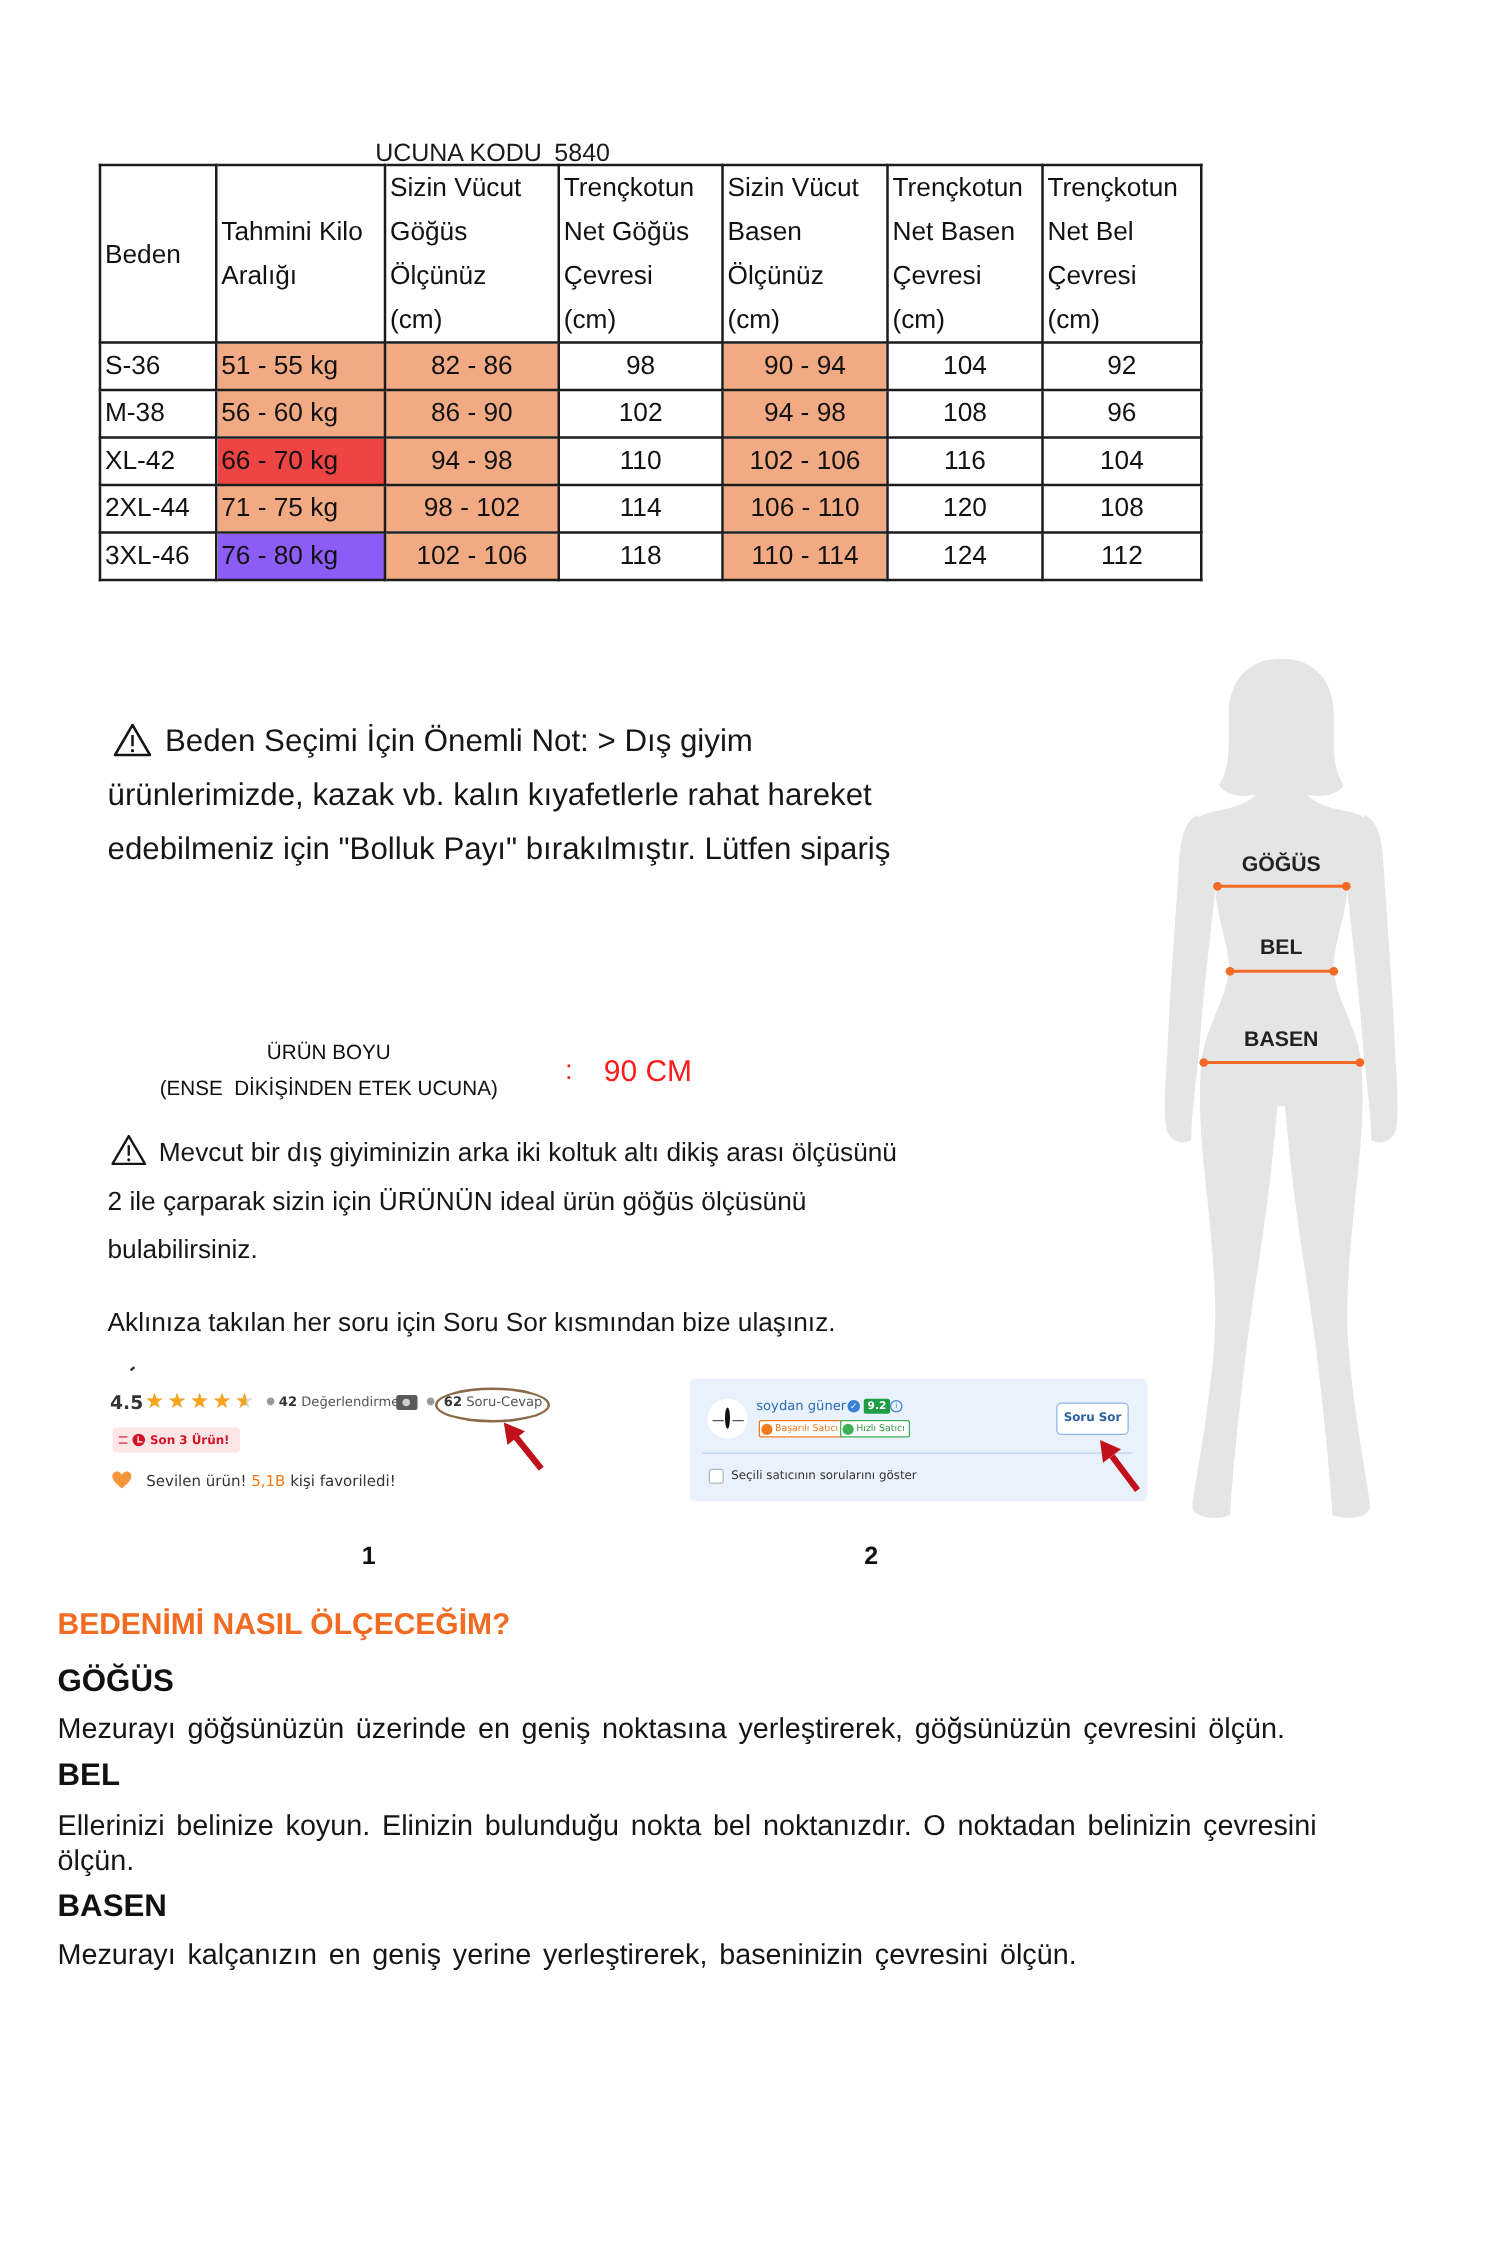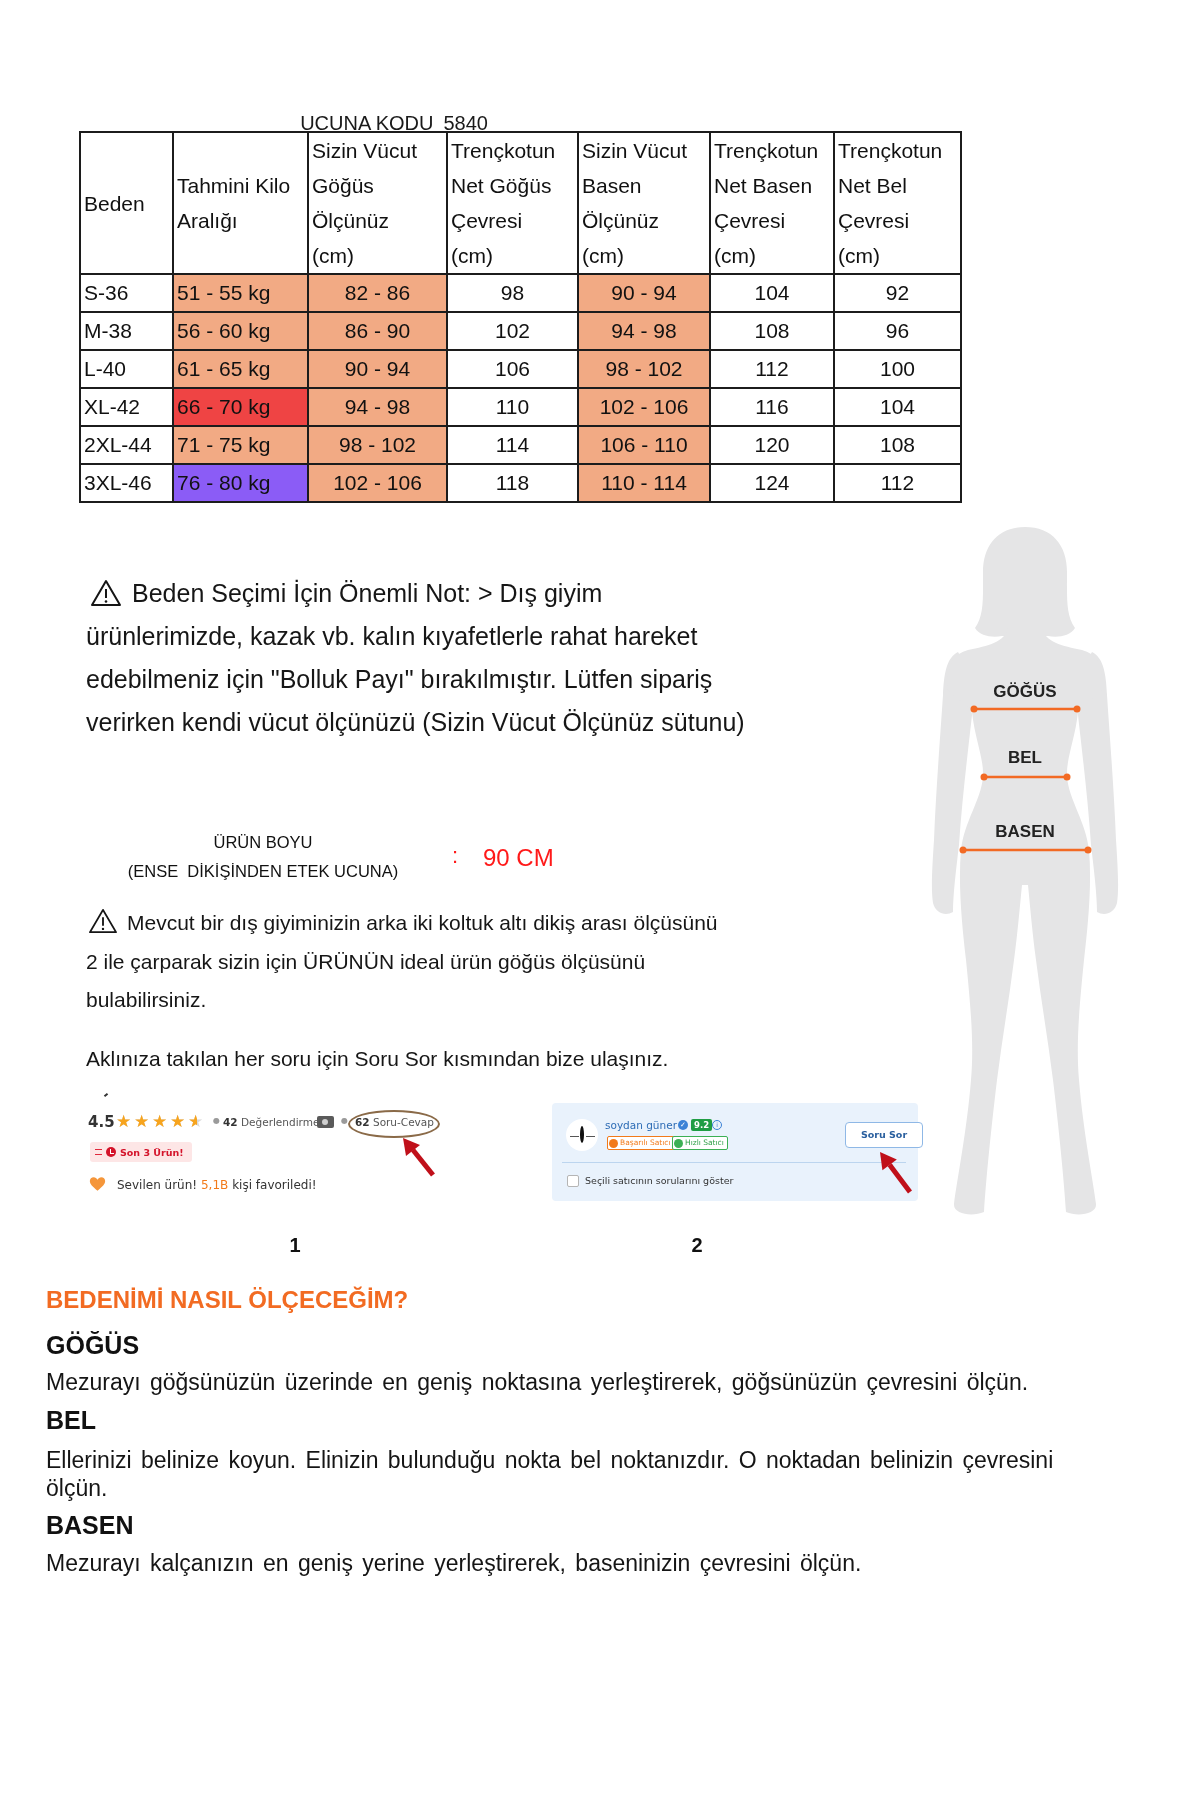--- a/index.html
+++ b/index.html
@@ -79,21 +79,21 @@
   .ex2 .seller { left: 53px; top: 15px; font-size: 10.5px; color: #2d6cb5; line-height: 14px; white-space: nowrap; }
   .ex2 .verified { left: 126px; top: 17px; width: 10px; height: 10px; border-radius: 50%; background: #3b82d6; color: #fff; font-size: 7px; line-height: 10px; text-align: center; }
   .ex2 .score { left: 139px; top: 16px; height: 12px; padding: 0 3px; background: #1f9d44; color: #fff; font-size: 8.5px; font-weight: bold; line-height: 12px; border-radius: 2px; }
   .ex2 .info { left: 160px; top: 17px; width: 8px; height: 8px; border: 1px solid #3b82d6; border-radius: 50%; color: #3b82d6; font-size: 6px; line-height: 8px; text-align: center; }
   .ex2 .sbadge { top: 33px; height: 12px; border-radius: 2px; background: #fff; display: flex; align-items: center; gap: 2px; padding: 0 3px 0 1px; font-size: 7.5px; line-height: 12px; white-space: nowrap; }
   .ex2 .sbadge .ic { width: 9px; height: 9px; border-radius: 50%; }
   .ex2 .sbadge.orange { left: 55px; border: 1px solid #f27a1a; color: #f27a1a; align-items: center; }
   .ex2 .sbadge.orange .ic { background: #f27a1a; }
   .ex2 .sbadge.green { left: 120px; border: 1px solid #3cb054; color: #2e9f47; }
   .ex2 .sbadge.green .ic { background: #3cb054; }
-  .ex2 .ask { left: 293px; top: 19px; width: 78px; height: 26px; box-sizing: border-box; background: #fff; border: 1px solid #8fb8e6; border-radius: 4px; color: #2a5f9e; font-size: 9.5px; font-weight: bold; line-height: 24px; text-align: center; }
+  .ex2 .ask { left: 293px; top: 19px; width: 58px; height: 26px; box-sizing: border-box; background: #fff; border: 1px solid #8fb8e6; border-radius: 4px; color: #2a5f9e; font-size: 9.5px; font-weight: bold; line-height: 24px; text-align: center; }
   .ex2 .divider { left: 10px; top: 59px; width: 344px; height: 1px; background: #bcd5ef; }
   .ex2 .check { left: 15px; top: 72px; width: 12px; height: 12px; box-sizing: border-box; background: #fff; border: 1px solid #b5b5b5; border-radius: 2px; }
   .ex2 .check-label { left: 33px; top: 71px; font-size: 9.5px; color: #333; line-height: 14px; white-space: nowrap; }
 
   .ex-num { top: 1233px; width: 40px; text-align: center; font-size: 20px; font-weight: bold; color: #111; line-height: 24px; }
 
   
   .diagram { left: 920px; top: 515px; width: 205px; height: 705px; }
   .diag-label { left: 965px; width: 120px; text-align: center; font-size: 17px; font-weight: bold; color: #222; line-height: 20px; }
 
@@ -159,29 +159,20 @@
       <tr>
         <td>M-38</td>
         <td style="background: rgb(242, 170, 132);">56 - 60 kg</td>
         <td class="center" style="background: rgb(242, 170, 132);">86 - 90</td>
         <td class="center">102</td>
         <td class="center" style="background: rgb(242, 170, 132);">94 - 98</td>
         <td class="center">108</td>
         <td class="center">96</td>
       </tr>
       <tr>
-        <td>L-40</td>
-        <td style="background: rgb(242, 170, 132);">61 - 65 kg</td>
-        <td class="center" style="background: rgb(242, 170, 132);">90 - 94</td>
-        <td class="center">106</td>
-        <td class="center" style="background: rgb(242, 170, 132);">98 - 102</td>
-        <td class="center">112</td>
-        <td class="center">100</td>
-      </tr>
-      <tr>
         <td>XL-42</td>
         <td style="background: #ef4444;">66 - 70 kg</td>
         <td class="center" style="background: rgb(242, 170, 132);">94 - 98</td>
         <td class="center">110</td>
         <td class="center" style="background: rgb(242, 170, 132);">102 - 106</td>
         <td class="center">116</td>
         <td class="center">104</td>
       </tr>
       <tr>
         <td>2XL-44</td>
@@ -207,21 +198,20 @@
 <div class="abs note">
   <div class="line">
     <svg class="warn" viewBox="0 0 32 28">
       <path d="M16 2 L30 26 L2 26 Z" fill="none" stroke="#151515" stroke-width="2" stroke-linejoin="round"></path>
       <line x1="16" y1="10" x2="16" y2="19" stroke="#151515" stroke-width="2"></line>
       <circle cx="16" cy="22.5" r="1.3" fill="#151515"></circle>
     </svg><span>Beden Seçimi İçin Önemli Not: &gt; Dış giyim</span>
   </div>
   <div class="line">ürünlerimizde, kazak vb. kalın kıyafetlerle rahat hareket</div>
   <div class="line">edebilmeniz için "Bolluk Payı" bırakılmıştır. Lütfen sipariş</div>
-  <div class="line">verirken kendi vücut ölçünüzü (Sizin Vücut Ölçünüz sütunu)</div>
 </div>
 
 <div class="abs length-label">
   <div>ÜRÜN BOYU</div>
   <div class="l2">(ENSE  DİKİŞİNDEN ETEK UCUNA)</div>
 </div>
 <div class="abs length-sep" style="color: rgb(255, 26, 26);">:</div>
 <div class="abs length-value" style="color: rgb(255, 26, 26);">90 CM</div>
 
 <div class="abs tip">

